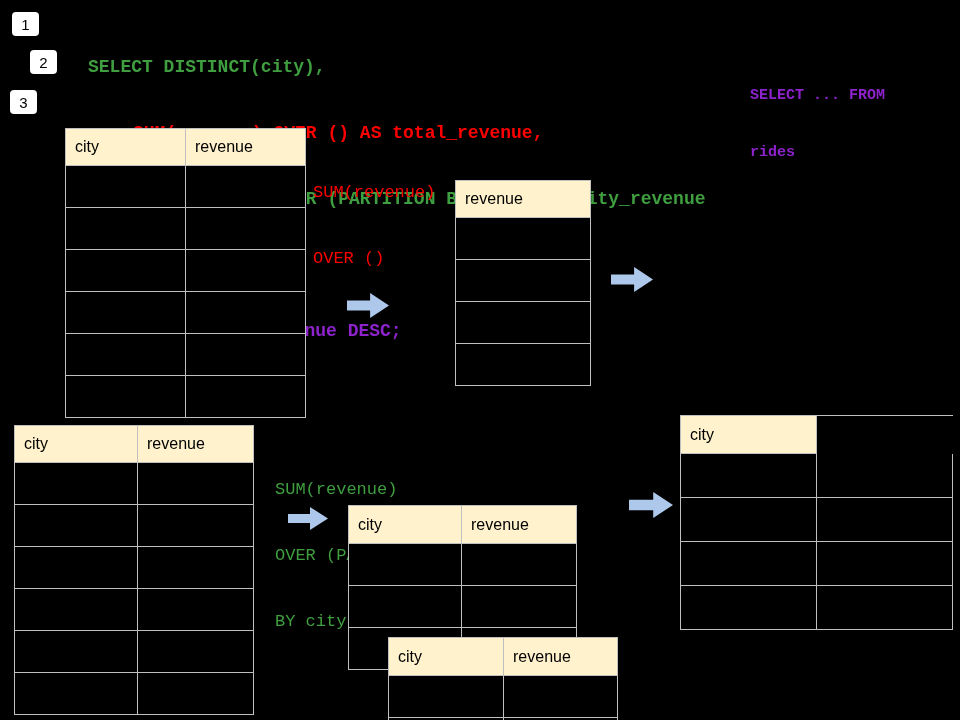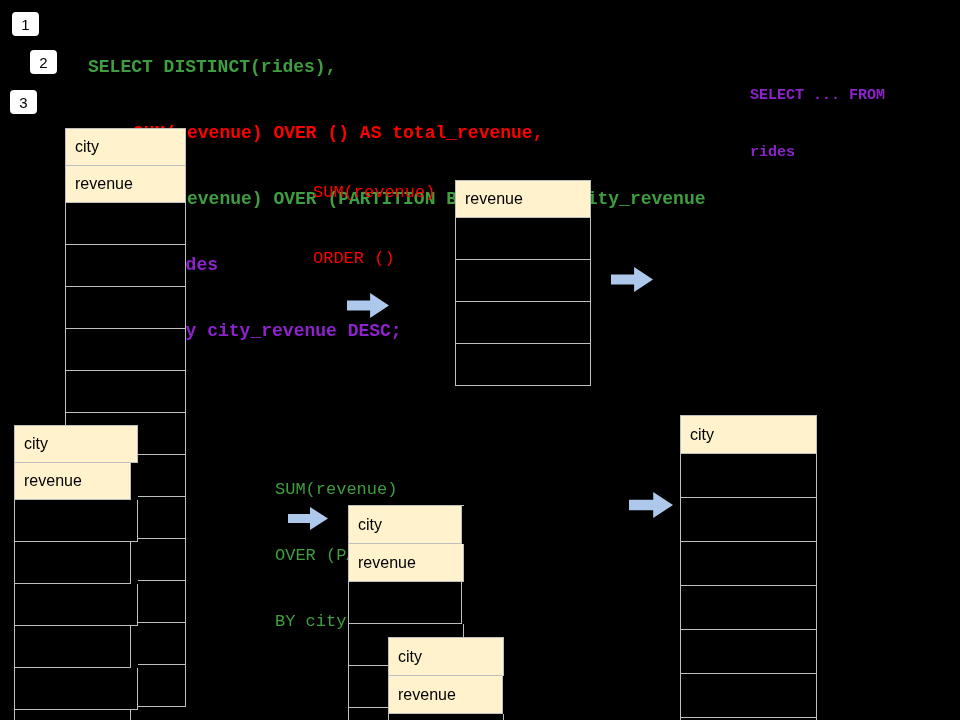--- a/index.html
+++ b/index.html
@@ -48,21 +48,21 @@
   }
   #annot-total     { left:313px; top:138px; color:var(--code-red); }
   #annot-partition { left:275px; top:435px; color:var(--code-green); }
 
   
   .dtable {
     position:absolute; background:#000;
     border-left:1px solid var(--table-border);
     border-top:1px solid var(--table-border);
   }
-  .trow { display:flex;flex-direction:column; }
+  .trow { display:flex; }
   .tcell {
     border-right:1px solid var(--table-border);
     border-bottom:1px solid var(--table-border);
     background:#000;
   }
   .hcell {
     background:var(--table-header-bg); color:#000;
     font-size:16px; display:flex; align-items:center; padding-left:9px;
   }
 
@@ -104,35 +104,35 @@
   #arrow-4 { left:629px; top:492px; width:44px; height:26px; }
 </style>
 </head>
 <body style="background: rgb(0, 0, 0);">
 
 <div class="badge" id="badge-1">1</div>
 <div class="badge" id="badge-2">2</div>
 <div class="badge" id="badge-3">3</div>
 
 <div class="code">
-  <div class="code-line ind-0 c-green">SELECT DISTINCT(rides),</div>
+  <div class="code-line ind-0 c-green">SELECT DISTINCT(city),</div>
   <div class="code-line ind-2 c-red">SUM(revenue) OVER () AS total_revenue,</div>
   <div class="code-line ind-2 c-green">SUM(revenue) OVER (PARTITION BY city) as city_revenue</div>
   <div class="code-line ind-1 c-purple">FROM rides</div>
   <div class="code-line ind-1 c-purple">ORDER by city_revenue DESC;</div>
 </div>
 
 <div class="side-note">
   <div>SELECT ... FROM</div>
   <div>rides</div>
 </div>
 
 <div class="annot" id="annot-total">
   <div>SUM(revenue)</div>
-  <div>ORDER ()</div>
+  <div>OVER ()</div>
 </div>
 <div class="annot" id="annot-partition">
   <div>SUM(revenue)</div>
   <div>OVER (PARTITION</div>
   <div>BY city)</div>
 </div>
 
 <div class="dtable" id="table-source-top">
     <div class="trow">
       <div class="tcell hcell">city</div>

